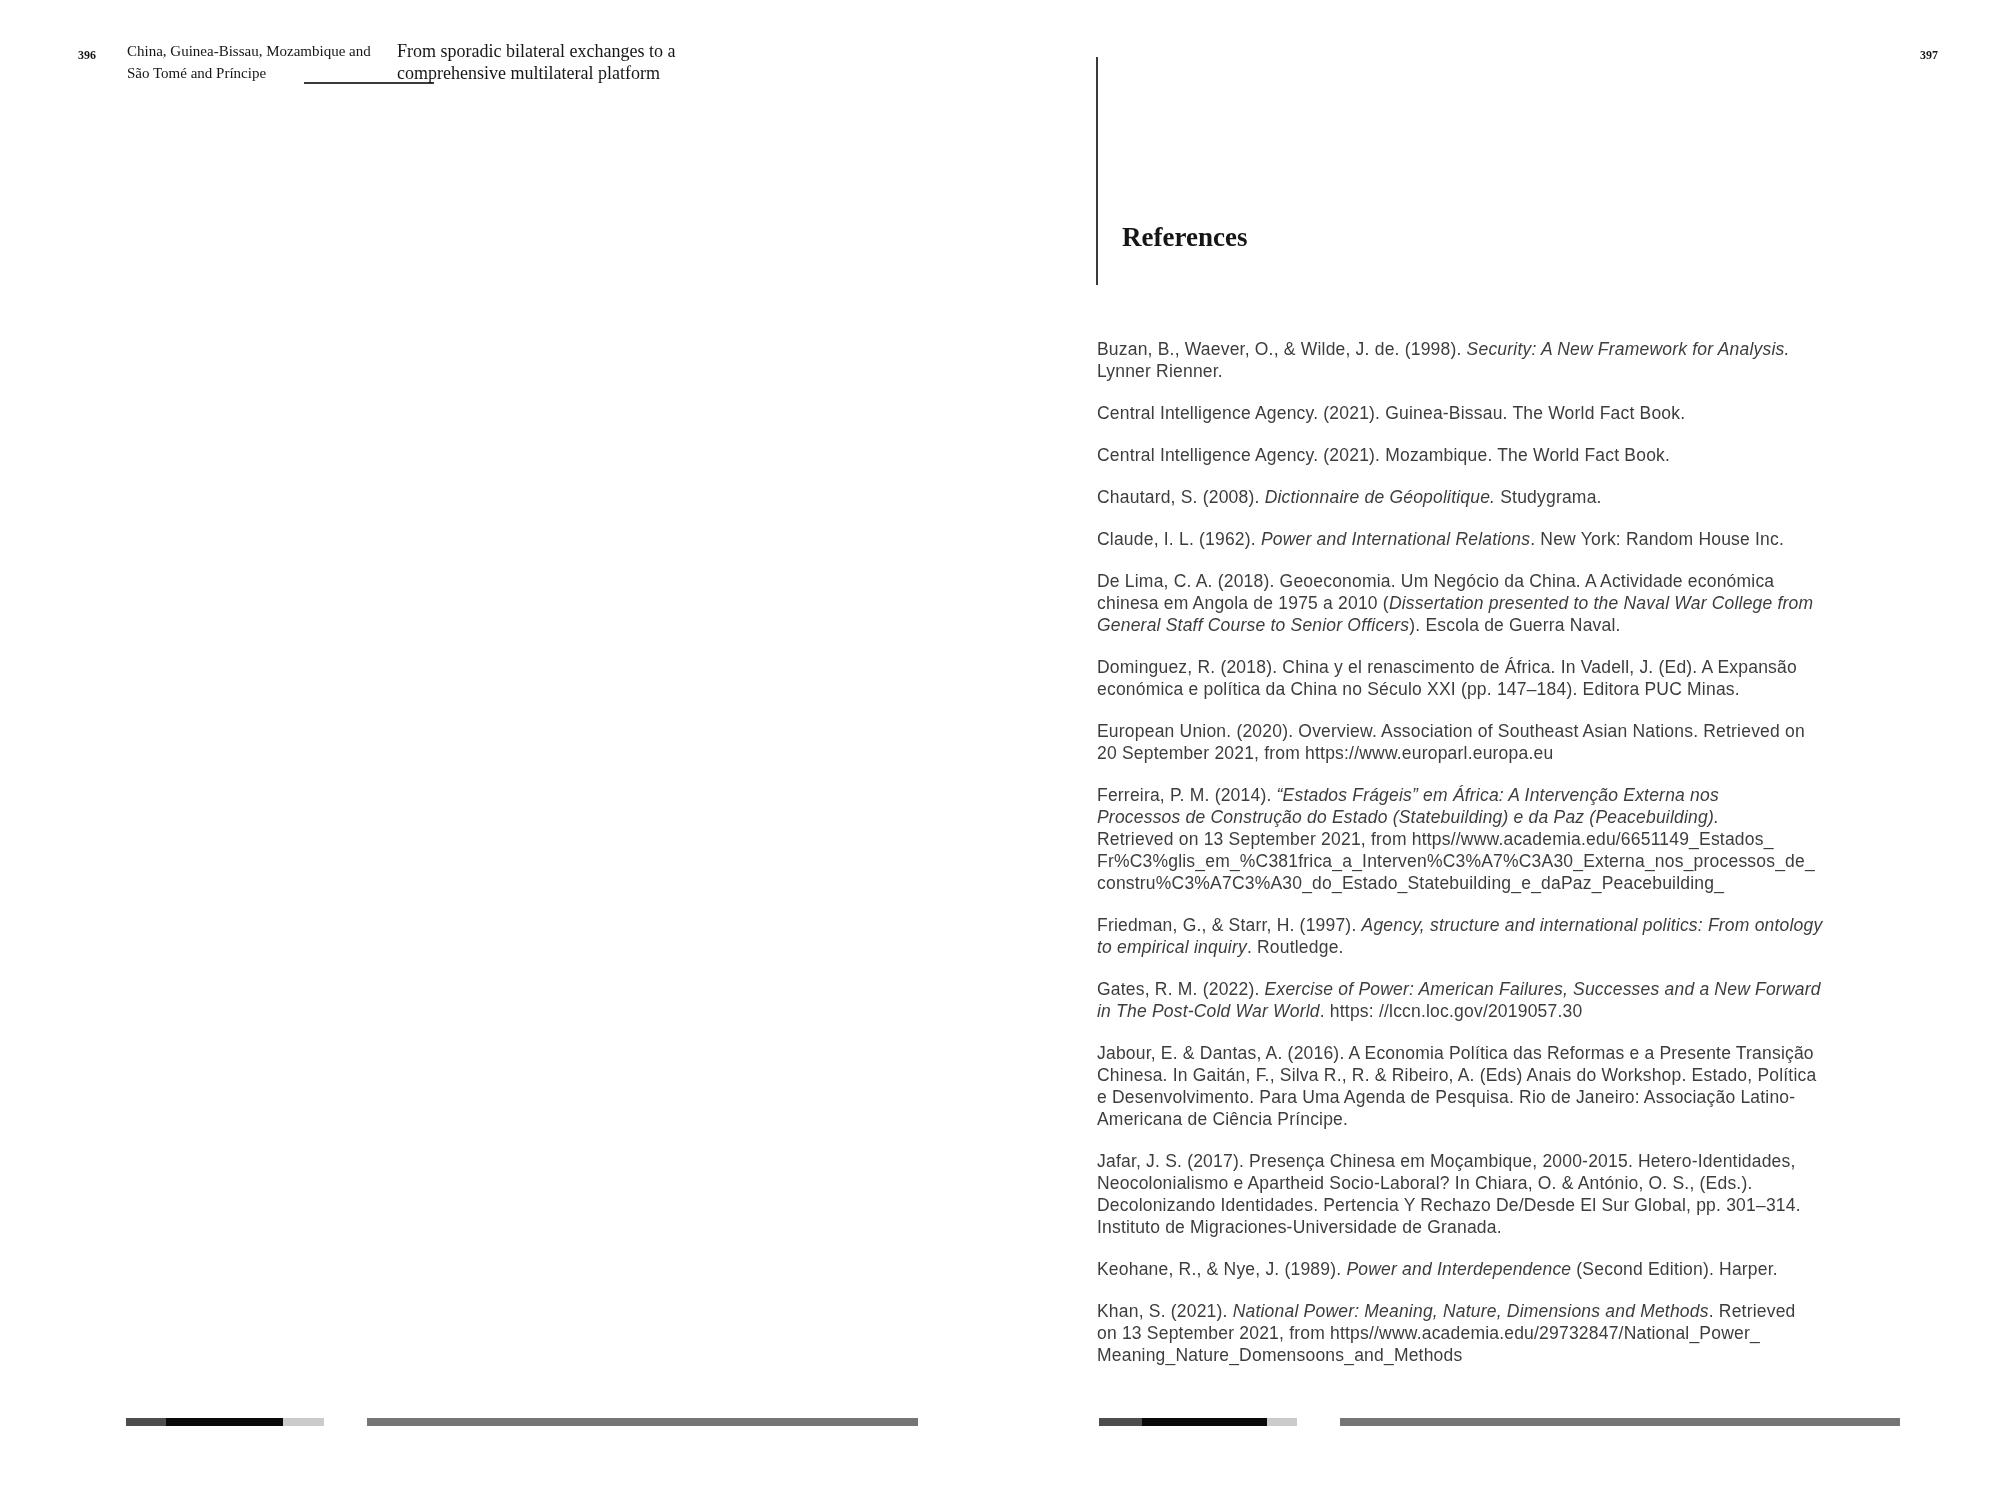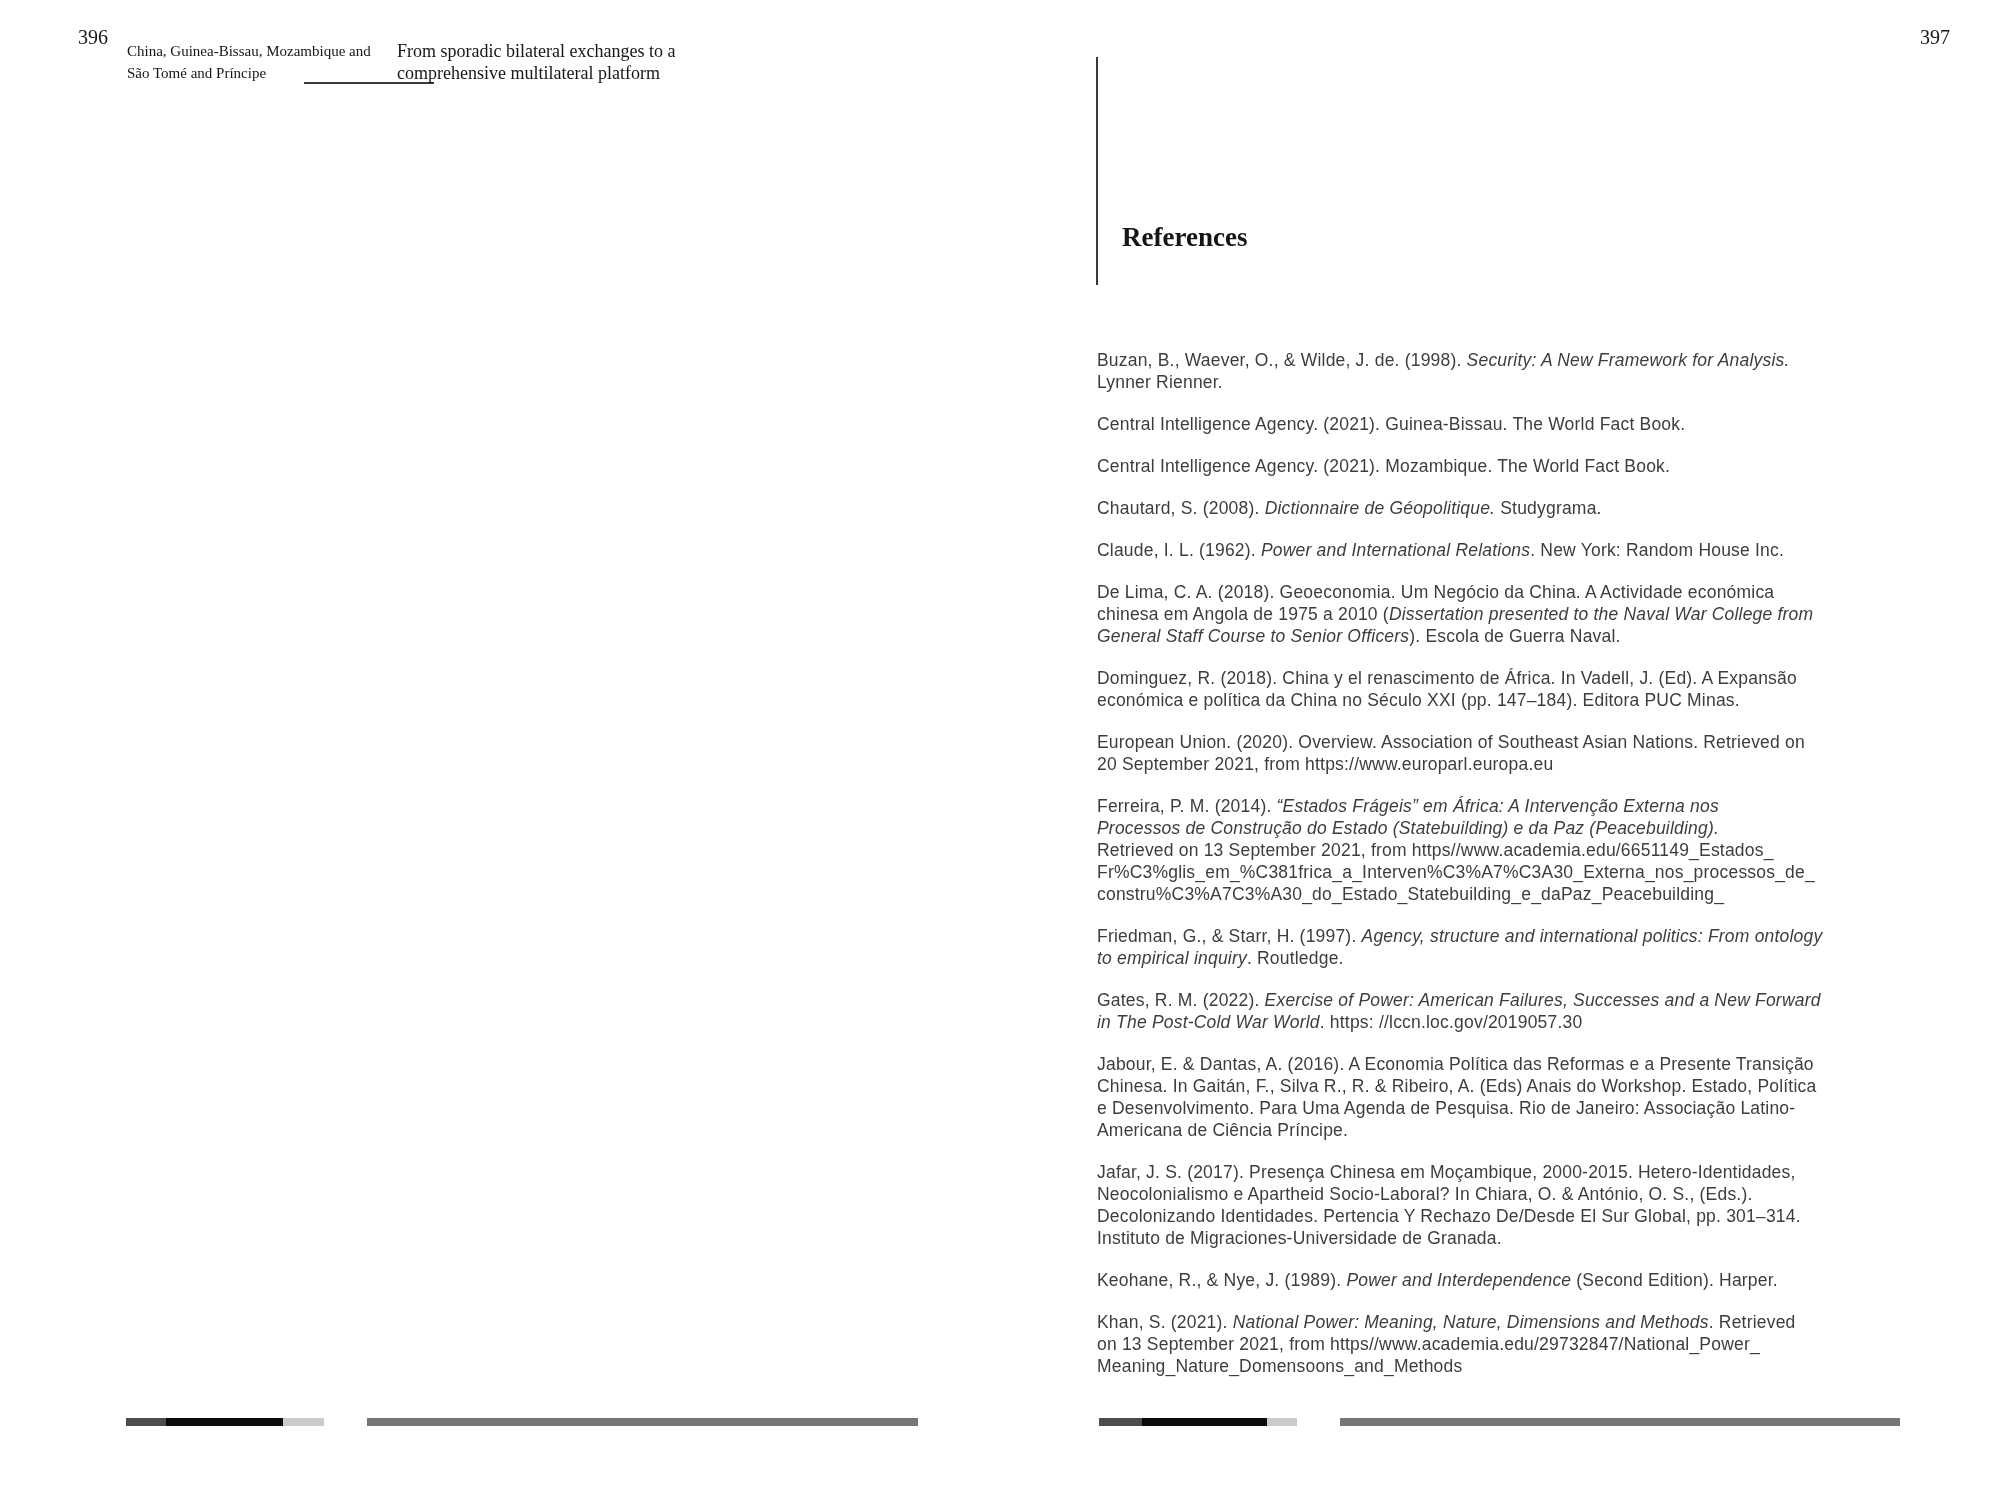--- a/index.html
+++ b/index.html
@@ -17,24 +17,25 @@
     position:relative;
     width:2016px;
     height:1512px;
     background:var(--paper);
     overflow:hidden;
     font-family:"Liberation Sans", sans-serif;
   }
   .serif{font-family:"Liberation Serif", serif;}
   .pgnum{
     position:absolute;
-    top:26px;
-    font-size:20px;
+    top:44px;
+    font-size:12px;
     line-height:22px;
     color:var(--heading-text);
+    font-weight:bold;
   }
   .pgnum-left{left:78px;}
   .pgnum-right{left:1920px;}
   .running-title{
     position:absolute;
     left:127px;
     top:40px;
     font-size:15px;
     line-height:22px;
     color:var(--heading-text);
@@ -78,21 +79,21 @@
     position:absolute;
     left:1097px;
     top:338px;
     width:890px;
     font-size:17.5px;
     line-height:22px;
     letter-spacing:0.2px;
     color:var(--body-text);
   }
   .ref{
-    margin:11px 0 20px 0;
+    margin:0 0 20px 0;
     white-space:nowrap;
   }
   .it{font-style:italic;}
   .bar{
     position:absolute;
     top:1418px;
     height:8px;
   }
   .bar-left-dark{left:126px;width:40px;background:var(--bar-dark);}
   .bar-left-black{left:166px;width:117px;background:var(--bar-black);}

